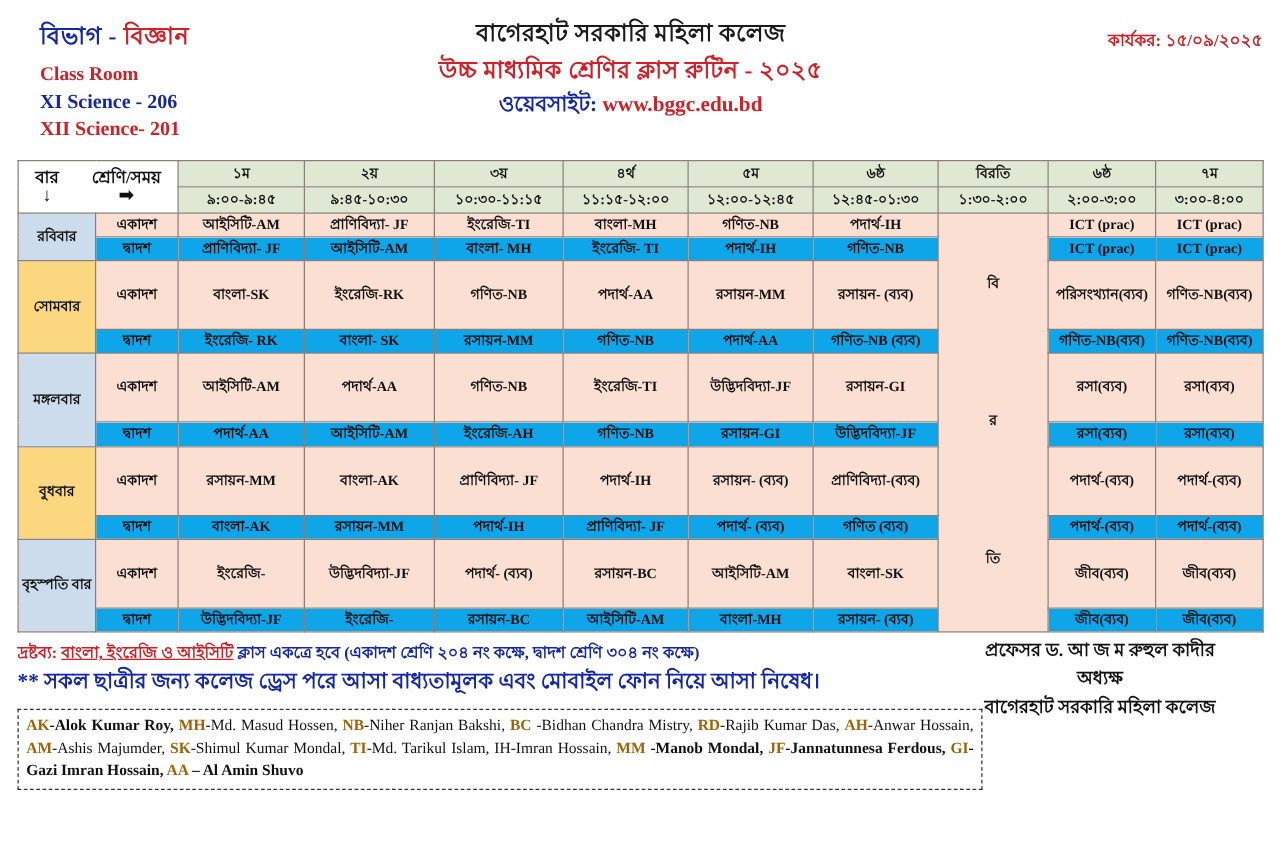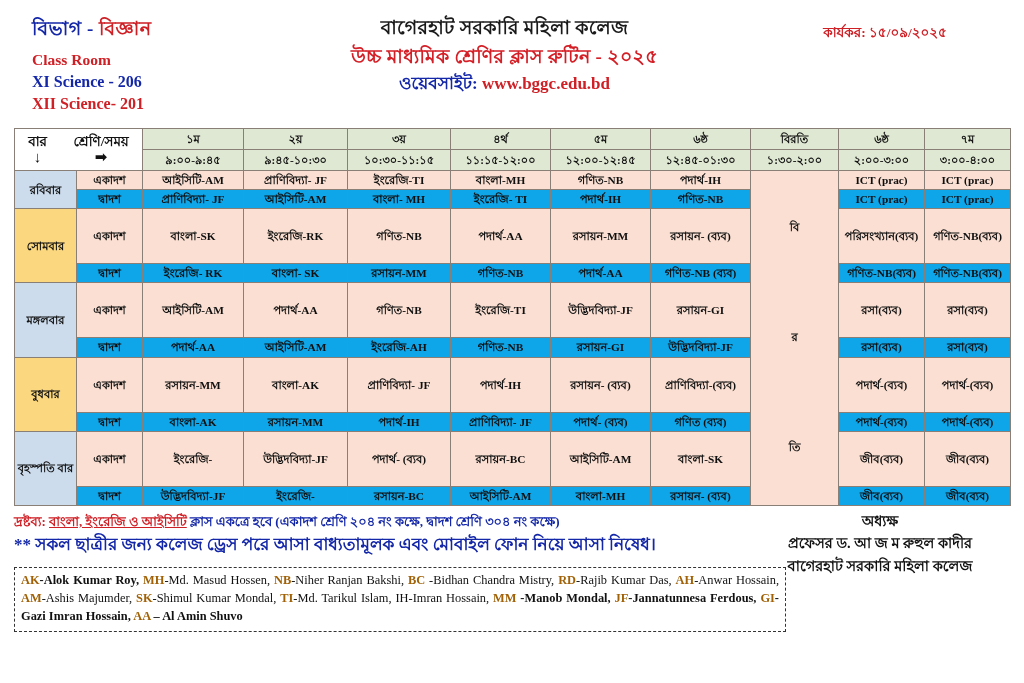--- a/index.html
+++ b/index.html
@@ -18,21 +18,21 @@
 
   
   .header {
     display: flex;
     align-items: flex-start;
     padding: 8px 14px 0 14px;
     height: 128px;
   }
   .hdr-left { width: 235px; padding-top: 6px; }
   .hdr-center { flex: 1; text-align: center; padding-top: 6px; }
-  .hdr-right { width: 250px; text-align: center; padding-top: 14px; }
+  .hdr-right { width: 250px; text-align: right; padding-top: 14px; }
 
   .dept-line {
     font-size: 19px;
     font-weight: bold;
     letter-spacing: .5px;
     margin-left: 18px;
     margin-bottom: 4px;
     white-space: nowrap;
   }
   .dept-blue { color: #1327a8; }
@@ -412,21 +412,21 @@
     <div class="notes">
       <div class="note1">
         <span class="red">দ্রষ্টব্য:</span>
         <span class="uline">বাংলা, ইংরেজি ও আইসিটি</span>
         <span>ক্লাস একত্রে হবে (একাদশ শ্রেণি ২০৪ নং কক্ষে, দ্বাদশ শ্রেণি ৩০৪ নং কক্ষে)</span>
       </div>
       <div class="note2">** সকল ছাত্রীর জন্য কলেজ ড্রেস পরে আসা বাধ্যতামূলক এবং মোবাইল ফোন নিয়ে আসা নিষেধ।</div>
     </div>
 
     <div class="principal">
+      <div>প্রফেসর ড. আ জ ম রুহুল কাদীর</div>
       <div>অধ্যক্ষ</div>
-      <div>প্রফেসর ড. আ জ ম রুহুল কাদীর</div>
       <div>বাগেরহাট সরকারি মহিলা কলেজ</div>
     </div>
   </div>
 
   <div class="legend" id="legend-box"><span class="code">AK</span><span class="bold">-Alok Kumar Roy, </span><span class="code">MH</span><span>-Md. Masud Hossen, </span><span class="code">NB</span><span>-Niher Ranjan Bakshi, </span><span class="code">BC</span><span> -Bidhan Chandra Mistry, </span><span class="code">RD</span><span>-Rajib Kumar Das, </span><span class="code">AH</span><span>-Anwar Hossain, </span><span class="code">AM</span><span>-Ashis Majumder, </span><span class="code">SK</span><span>-Shimul Kumar Mondal, </span><span class="code">TI</span><span>-Md. Tarikul Islam, </span><span class="">IH</span><span>-Imran Hossain, </span><span class="code">MM</span><span class="bold"> -Manob Mondal, </span><span class="code">JF</span><span class="bold">-Jannatunnesa Ferdous, </span><span class="code">GI</span><span class="bold">- Gazi Imran Hossain, </span><span class="code">AA</span><span class="bold"> – Al Amin Shuvo </span></div>
 
 </div>
 
 </body></html>

